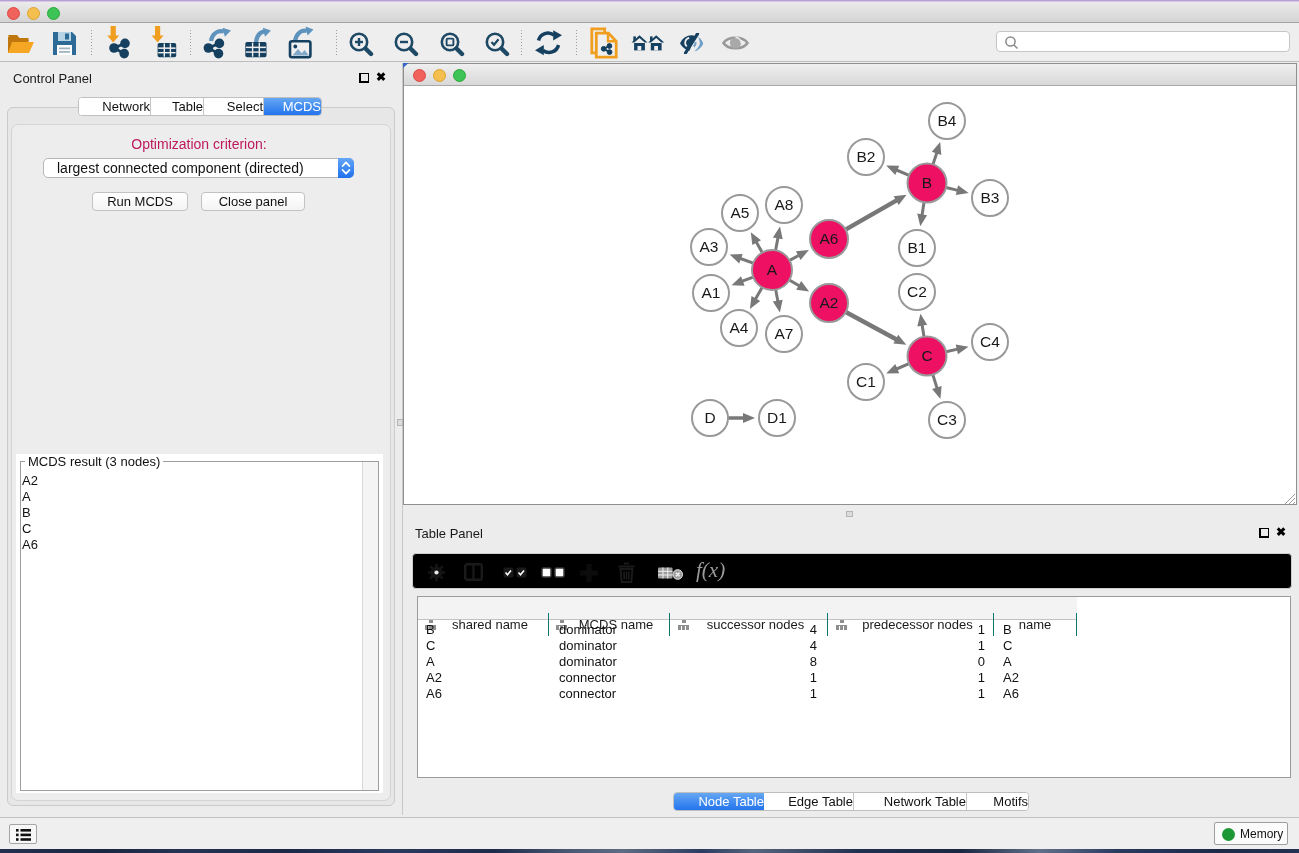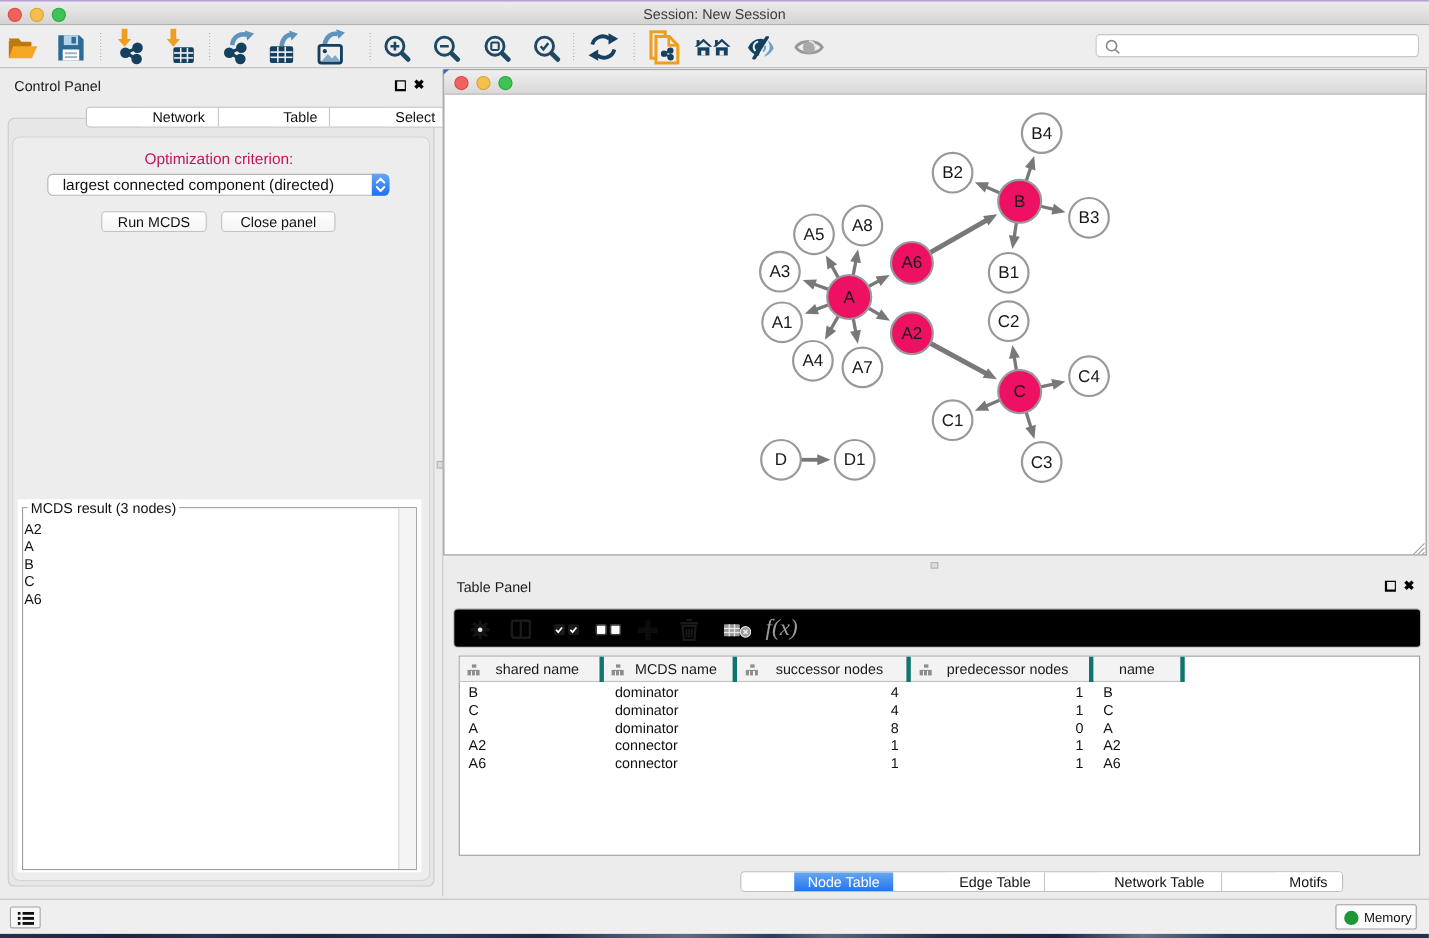--- a/index.html
+++ b/index.html
@@ -24,22 +24,22 @@
 #cp-title { left:13px; top:71px; font-size:13px; color:#1a1a1a; }
 #cp-float { left:359px; top:73px; width:10px; height:10px; border:1.5px solid #000; border-left-width:2px; border-bottom-width:2px; }
 #cp-close { left:376px; top:70px; font-size:12px; font-weight:bold; color:#000; }
 #cp-outer { left:7px; top:107px; width:388px; height:699px; background:#e7e7e7;
   border:1px solid #cbcbcb; border-radius:6px; }
 #cp-inner { left:11px; top:124px; width:380px; height:677px; background:#ededed;
   border:1px solid #d4d4d4; border-radius:7px; }
 
 .tabbar { position:absolute; display:flex; height:19px; border:1px solid #bfbfbf;
   border-radius:4px; background:#fff; overflow:hidden; }
-.tabbar .tab { height:100%; font-size:13px; color:#111; text-align:center;
-  border-right:1px solid #c6c6c6; line-height:18px; background:#fff;margin-left:48px; }
+.tabbar .tab { height:100%; font-size:13px; color:#111; text-align:right;
+  border-right:1px solid #c6c6c6; line-height:18px; background:#fff; }
 .tabbar .tab:last-child { border-right:none; }
 .tabbar .sel { background:linear-gradient(#66a7f2,#2374ee); color:#fff; border-right:none; }
 
 #opt-label { left:43px; top:136px; width:312px; text-align:center; font-size:14px; color:#be185d; }
 #dropdown { left:43px; top:158px; width:311px; height:20px; background:#fff;
   border:1px solid #b6b6b6; border-radius:5px; }
 #dropdown .txt { position:absolute; left:13px; top:1px; font-size:14px; color:#111; }
 #dd-step { position:absolute; right:-1px; top:-1px; width:16px; height:20px;
   background:linear-gradient(#64a6f7,#1f70ee); border-radius:0 5px 5px 0; }
 .btn { position:absolute; height:19px; background:linear-gradient(#ffffff,#f4f4f4);
@@ -66,21 +66,21 @@
 
 
 #tp-title { left:415px; top:526px; font-size:13px; color:#1a1a1a; }
 #tp-float { left:1259px; top:528px; width:10px; height:10px; border:1.5px solid #000; border-left-width:2px; border-bottom-width:2px; }
 #tp-close { left:1276px; top:525px; font-size:12px; font-weight:bold; color:#000; }
 #tp-toolbar { left:412px; top:553px; width:880px; height:36px; background:#000000;
   border:1px solid #cecece; border-radius:4px; }
 #tbl { left:417px; top:596px; width:874px; height:182px; background:#fff; border:1px solid #9b9b9b; }
 #tbl-head { position:absolute; left:0; top:0; width:659px; height:23px; background:#f3f3f3;
   border-bottom:1px solid #c2c2c2; }
-.hcell { position:absolute; top:0; height:23px; border-right:4px solid #0f766e; }
+.hcell { position:absolute; top:16px; height:23px; border-right:1px solid #0f766e; }
 .hlabel { position:absolute; top:4px; width:100%; text-align:center; font-size:13px; color:#1a1a1a; }
 .cell { position:absolute; font-size:13px; color:#111; line-height:16px; }
 .sitemap { position:absolute; top:7px; width:11px; height:10px; }
 .sitemap::before { content:""; position:absolute; left:3.5px; top:0; width:4px; height:3px; background:#8e8e8e; }
 .sitemap::after { content:""; position:absolute; left:0; top:5px; width:11px; height:4px;
   background:linear-gradient(90deg,#8e8e8e 0 3px,transparent 3px 4px,#8e8e8e 4px 7px,transparent 7px 8px,#8e8e8e 8px 11px);
   border-top:1px solid #8e8e8e; }
 
 
 #statusbar { left:0; top:817px; width:1299px; height:32px; background:#efefef;
@@ -92,21 +92,20 @@
 #bottom-strip { left:0; top:849px; width:1299px; height:4px;
   background:linear-gradient(90deg,#222f4e 0%,#1a2742 8%,#253354 14%,#1b2947 22%,#2a3a5e 30%,#1d2b4a 38%,#4a5a74 44%,#5d6c82 48%,#2c3c60 54%,#56667e 58%,#20304f 66%,#1a2742 74%,#62718a 80%,#293a5f 86%,#1c2a48 94%,#233252 100%); }
 </style>
 </head>
 <body>
 <div class="abs" id="purple"></div>
 <div class="abs" id="titlebar">
   <div class="tl" style="left:7px;top:5px;background:#f2625d;border:0.5px solid #da4a42;"></div>
   <div class="tl" style="left:27px;top:5px;background:#f5bf50;border:0.5px solid #dda32c;"></div>
   <div class="tl" style="left:47px;top:5px;background:#3ec456;border:0.5px solid #2aa838;"></div>
-  <div class="title">Session: New Session</div>
 </div>
 <div class="abs" id="toolbar">
   <svg class="tbi" style="left:7px;top:9px;" width="29" height="24" viewBox="0 0 29 24">
     <path d="M1 3 h9 l2.5 3 h9 v3 h-18 z" fill="#c0770e"></path>
     <path d="M1 21 V5 h9 l2.5 3 h9 l-0 2" fill="#c0770e"></path>
     <path d="M5 10 h22 l-5 11 h-21 z" fill="#f5a623"></path>
   </svg>
   <svg class="tbi" style="left:51px;top:7px;" width="27" height="27" viewBox="0 0 27 27">
     <path d="M2 2 h19 l4 4 v19 h-23 z" fill="#2e6a96"></path>
     <rect x="7" y="2" width="13" height="9" fill="#b7d3e6"></rect>

